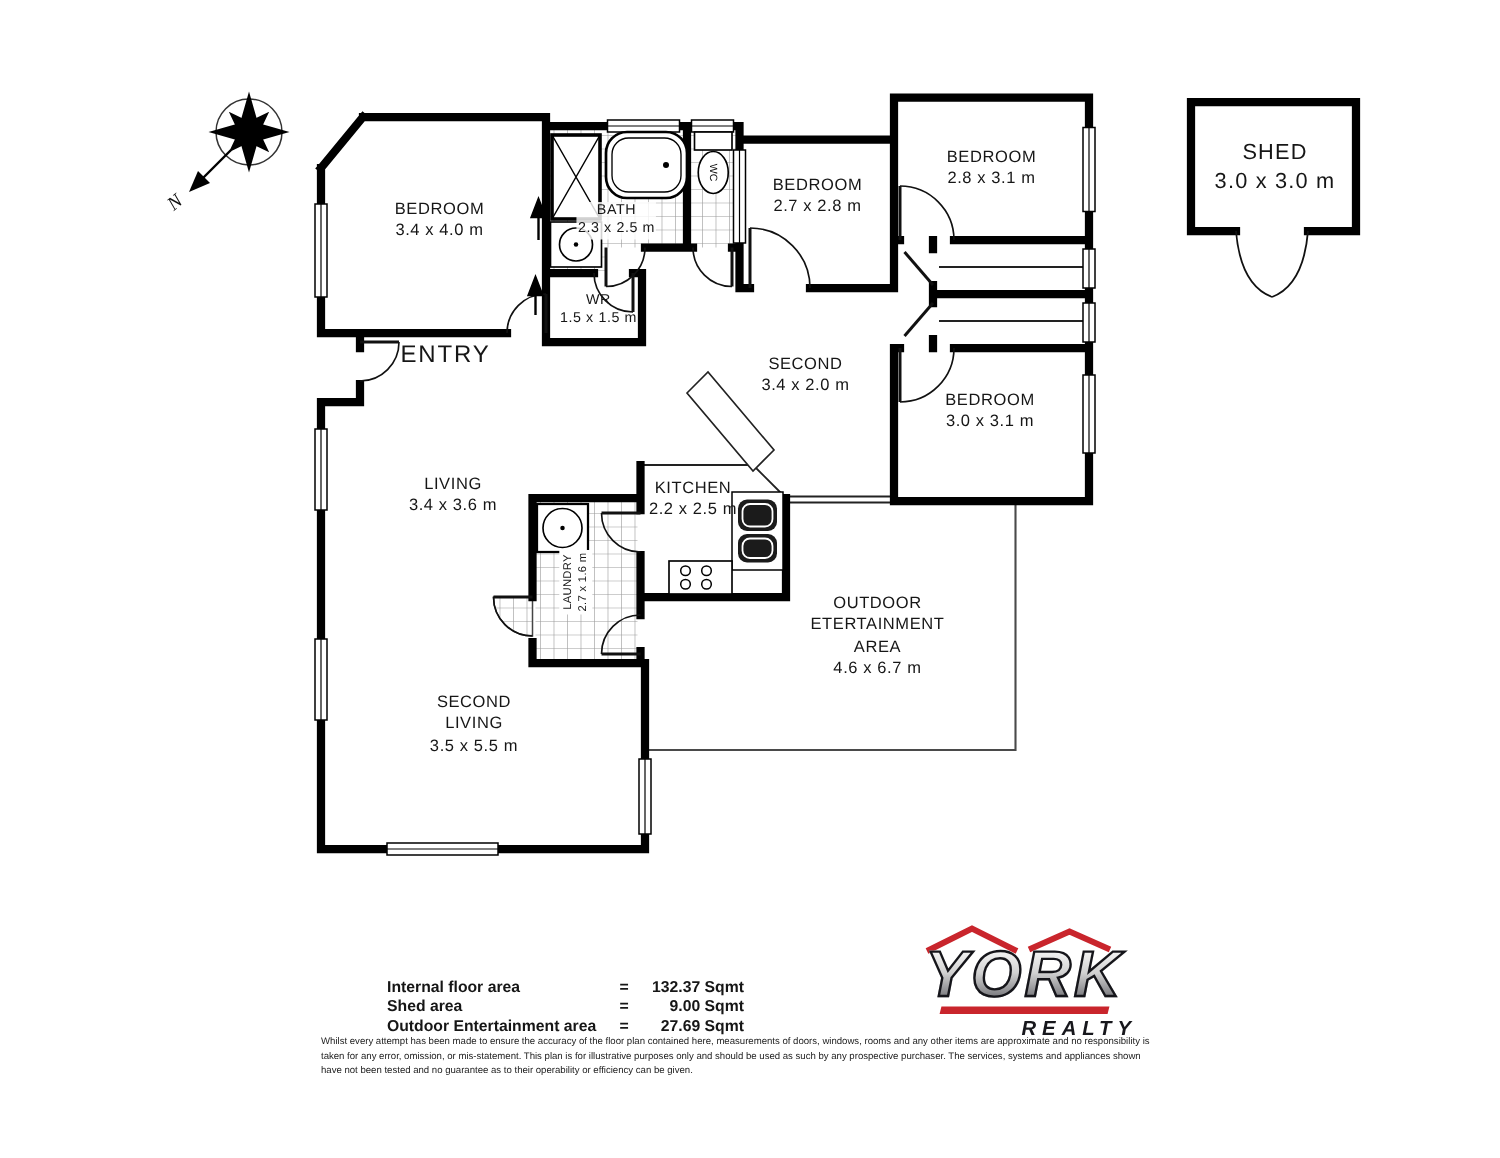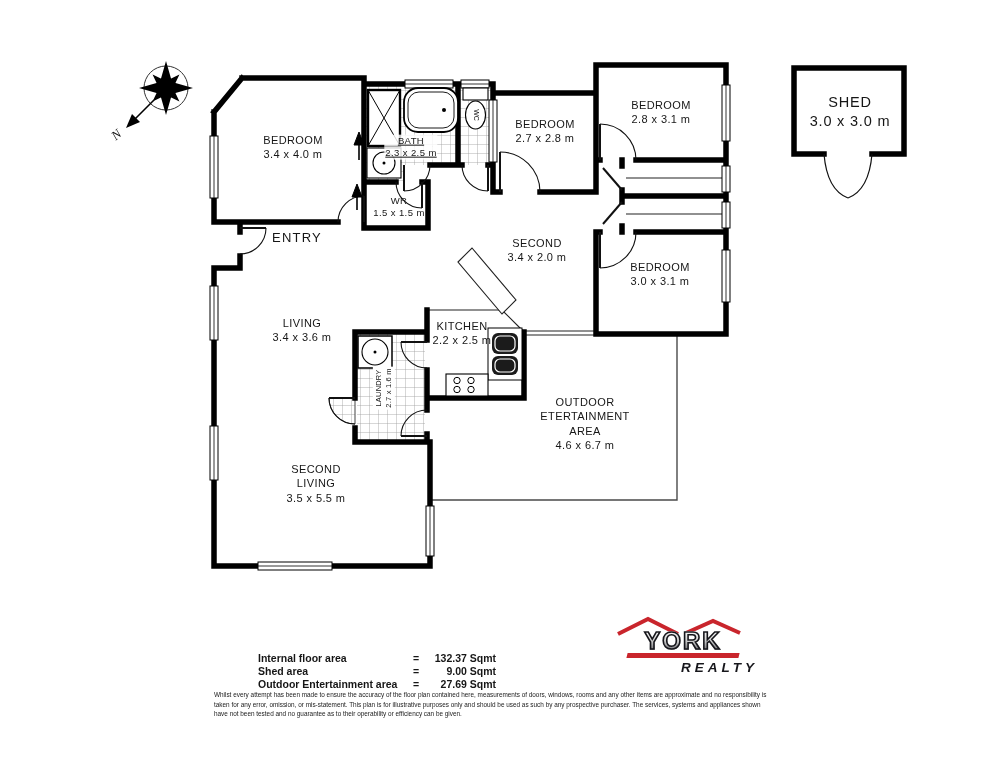--- a/index.html
+++ b/index.html
@@ -5,40 +5,40 @@
   html,body{margin:0;padding:0;background:#fff;}
   #stage{position:relative;width:1000px;height:772px;background:#fff;overflow:hidden;
          font-family:"Liberation Sans",sans-serif;color:#111;}
   #plan{position:absolute;left:0;top:0;}
   .lbl{position:absolute;transform:translate(-50%,-50%);text-align:center;
        font-size:11px;letter-spacing:.4px;color:#161616;line-height:1.3;white-space:nowrap;}
   .lbl .nm,.lbl .dm{display:block;}
   .lbl-sm{font-size:9.5px;}
   .lbl-bath .nm,.lbl-bath .dm{background:rgba(255,255,255,.82);padding:0 1px;}
   .lbl-shed{font-size:14.5px;letter-spacing:.8px;}
-  .lbl-entry{font-size:13px;letter-spacing:1.2px;}
+  .lbl-entry{font-size:16px;letter-spacing:1.2px;}
   .lbl-wrap{white-space:normal;}
   .lbl-laundry{transform:translate(-50%,-50%) rotate(-90deg);font-size:7.5px;letter-spacing:.2px;
                background:#fff;padding:1px 2px;line-height:1.35;}
   #lbl-secliv .nm{max-width:62px;margin:0 auto;}
   #lbl-outdoor{width:112px;}
   
   #ground-title{position:absolute;left:400px;top:628px;width:220px;text-align:center;
                 font-size:17.5px;letter-spacing:1.5px;color:#1c1c1c;}
   #areas{position:absolute;left:215px;top:652px;font-size:10.5px;font-weight:bold;color:#161616;}
   #areas .row{display:flex;line-height:1.26;padding-left:43px;}
   #areas .al{width:150px;}
   #areas .ae{width:16px;text-align:center;}
   #areas .av{width:72px;text-align:right;}
   #disclaimer{position:absolute;left:214px;top:690px;width:558px;font-size:6.4px;
               line-height:1.5;color:#222;}
   
   #logo{position:absolute;left:608px;top:614px;width:150px;height:76px;text-align:center;}
   #logo .roof{position:absolute;left:6px;top:0;}
-  .york{position:relative;margin-top:16px;font-weight:bold;font-size:24px;
+  .york{position:relative;margin-top:16px;font-style:italic;font-weight:bold;font-size:43px;
         letter-spacing:2px;line-height:.95;
         background:linear-gradient(180deg,#fdfdfd 0%,#d2d2d2 45%,#58585e 100%);
         -webkit-background-clip:text;background-clip:text;color:transparent;
         -webkit-text-stroke:1.6px #15151a;}
   .redbar{width:112px;height:5px;background:#c9252c;margin:0 auto;transform:skewX(-14deg);}
   .realty{font-style:italic;font-weight:bold;font-size:13.5px;letter-spacing:4px;color:#17171c;margin-top:2px;text-align:right;}
 </style>
 </head>
 <body>
 
@@ -199,21 +199,21 @@
       <path d="M-12,12 L-33,33" stroke="#000" stroke-width="1.6"></path>
       <polygon points="-40,40 -26,34 -34,26" fill="#000"></polygon>
       <text x="-52" y="52" transform="rotate(-40 -50 50)" font-size="13" font-style="italic" font-family="Liberation Serif, serif" fill="#111">N</text>
     </g>
   </svg>
 
   <div class="lbl" id="lbl-bedroom1" style="left:293px;top:147px;">
     <span class="nm">BEDROOM</span>
     <span class="dm">3.4  x  4.0 m</span>
   </div>
-  <div class="lbl lbl-sm lbl-bath" style="left:411px;top:147px;text-decoration:underline;">
+  <div class="lbl lbl-sm lbl-bath" style="left:411px;top:147px;">
     <span class="nm">BATH</span>
     <span class="dm">2.3  x 2.5 m</span>
   </div>
   <div class="lbl" style="left:545px;top:131px;">
     <span class="nm">BEDROOM</span>
     <span class="dm">2.7  x  2.8 m</span>
   </div>
   <div class="lbl" style="left:661px;top:112px;">
     <span class="nm">BEDROOM</span>
     <span class="dm">2.8  x  3.1 m</span>

